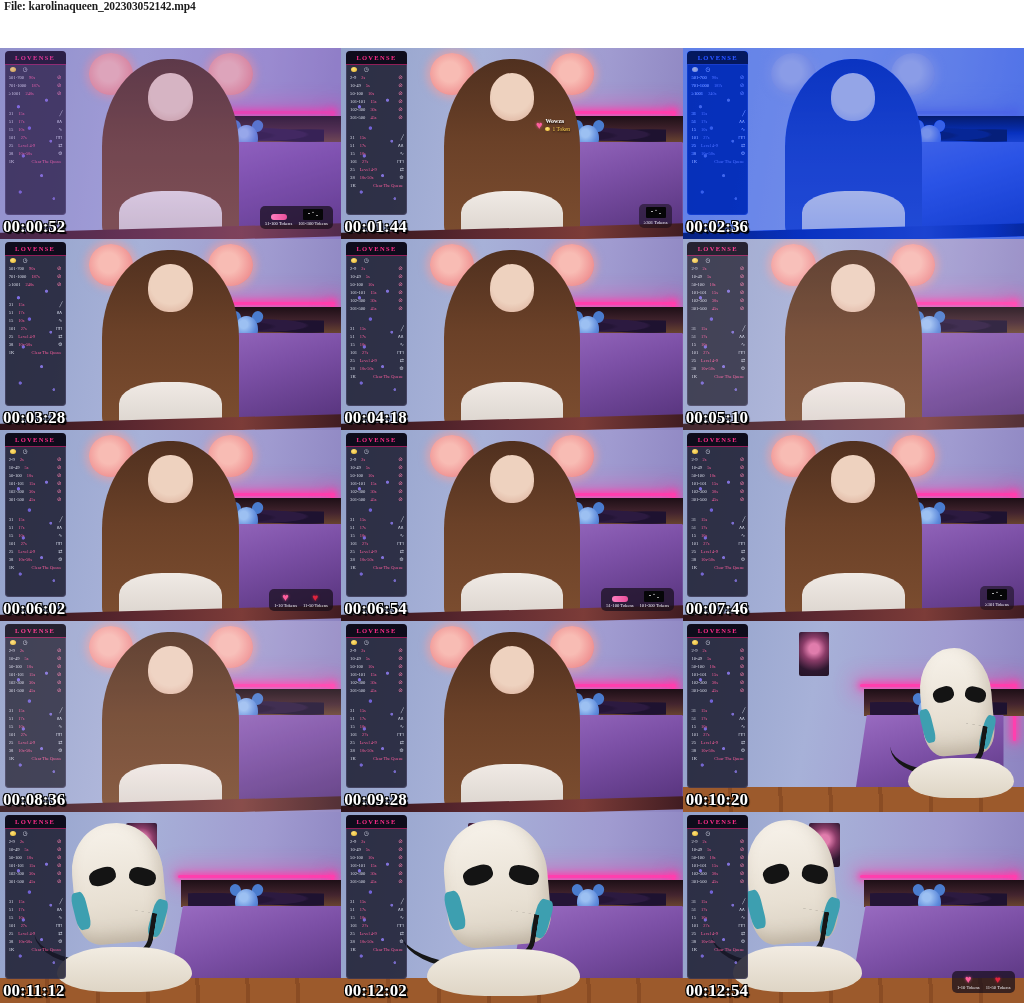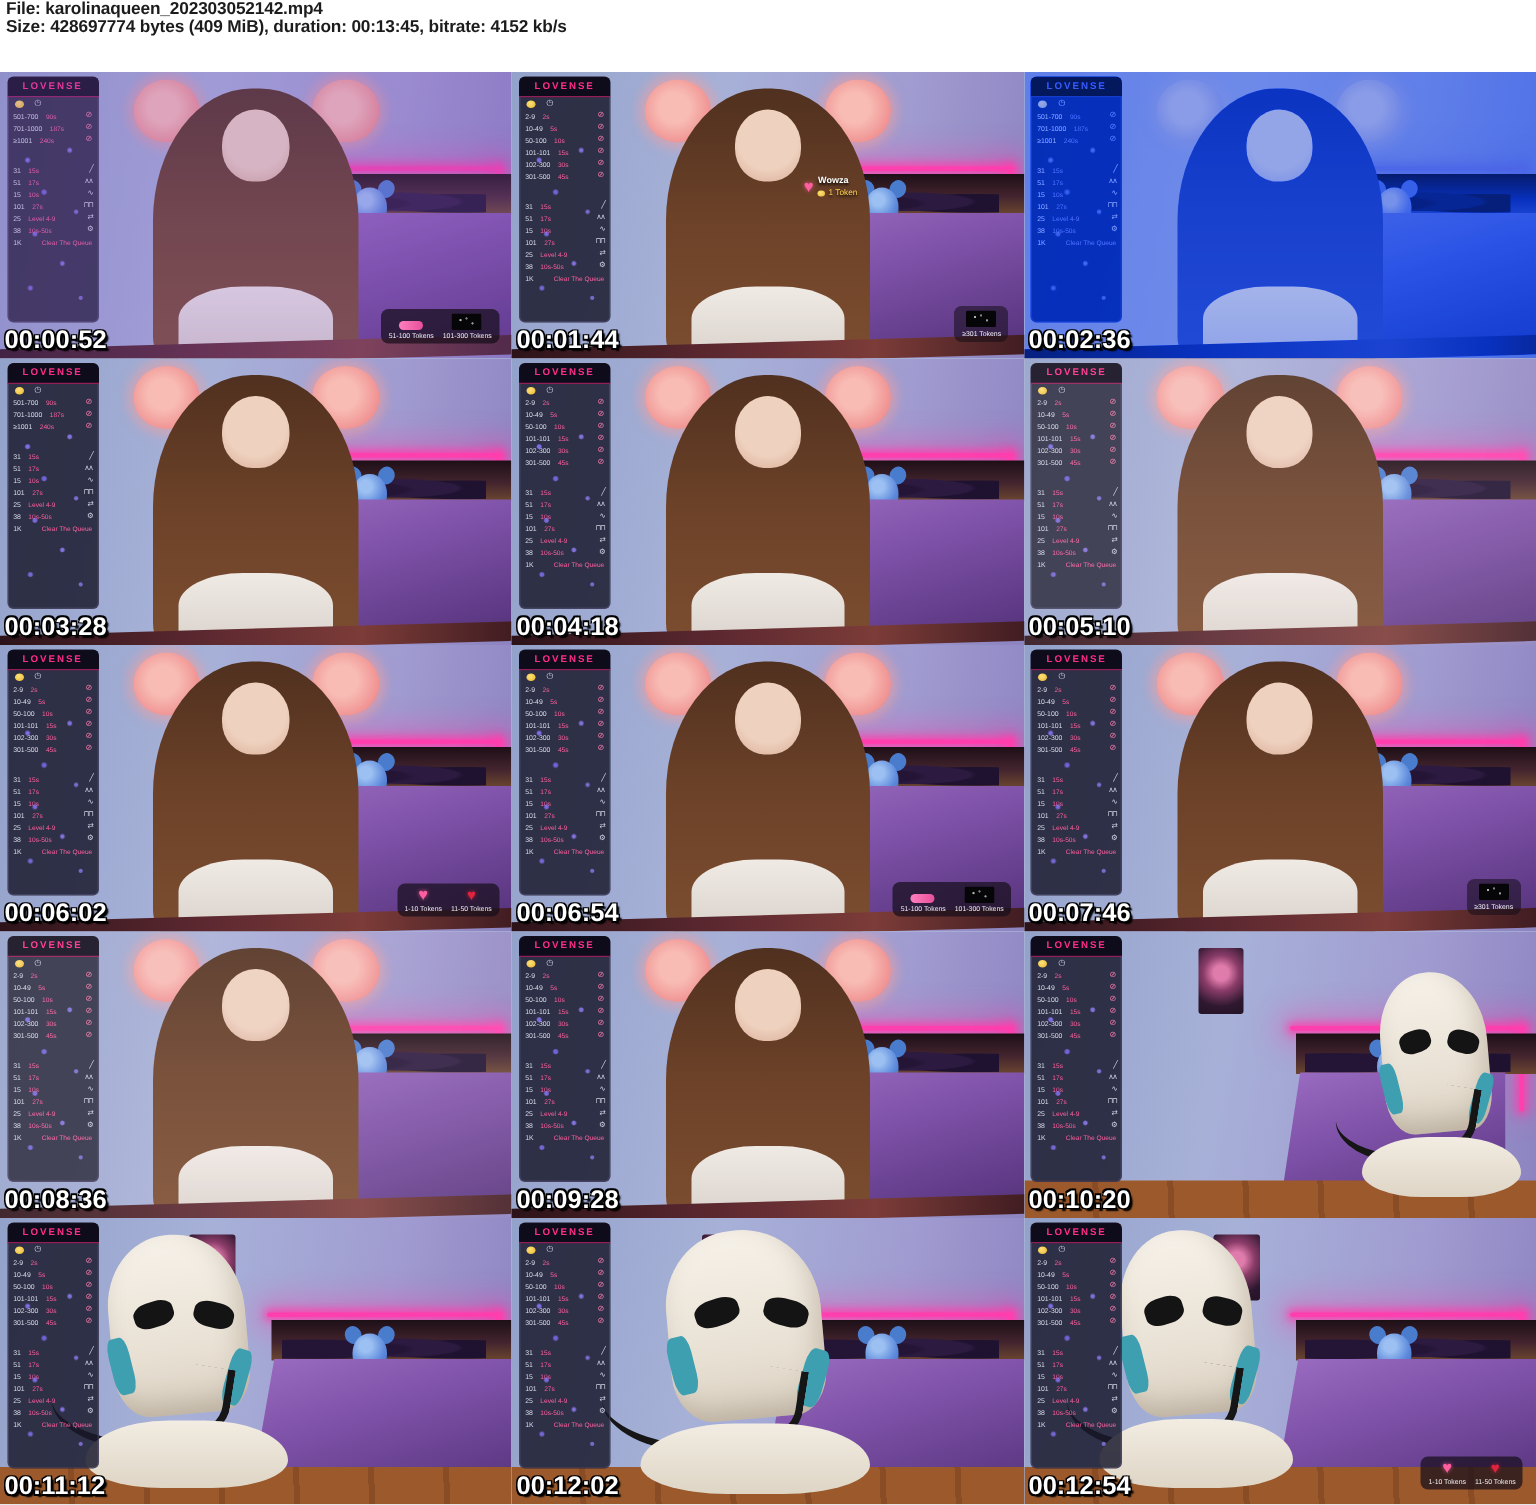--- a/index.html
+++ b/index.html
@@ -1,17 +1,17 @@
 <!DOCTYPE html>
 <html><head>
 <meta charset="utf-8">
 <style>
   html,body{margin:0;padding:0;background:#fff;}
   #sheet{width:1024px;height:1003px;position:relative;overflow:hidden;
-         font-family:Liberation Sans, sans-serif;background:#fff;}
+         font-family:Liberation Serif, serif;background:#fff;}
   
   #hdr{position:absolute;top:0;left:0;width:1024px;height:48px;background:#fff;padding:1px 0 0 4px;box-sizing:border-box;}
   .hline{font-size:11.5px;font-weight:bold;color:#1c1c1c;line-height:11.7px;white-space:nowrap;letter-spacing:-0.1px;}
   
   #grid{position:absolute;top:48px;left:0;width:1024px;height:955px;display:grid;
         grid-template-columns:repeat(3,341.333px);grid-auto-rows:191px;}
   .cell{position:relative;overflow:hidden;background:#9aa8cf;}
   .scene{position:absolute;inset:0;
          background:linear-gradient(100deg,#93a2ca 0%,#a7b1d8 38%,#a09bd0 72%,#8c83c0 100%);}
   
@@ -121,21 +121,20 @@
   .wowza .wa{display:flex;align-items:center;gap:2px;}
   .wowza .wa .dot-coin{width:5px;height:4.5px;}
   .wowza .wv{font-size:5.5px;color:#ffd34f;text-shadow:0 1px 2px #000;}
 </style>
 </head>
 <body>
 
 <div id="sheet">
   <div id="hdr">
     <div class="hline">File: karolinaqueen_202303052142.mp4</div>
-    <div class="hline">Size: 428697774 bytes (409 MiB), duration: 00:13:45, bitrate: 4152 kb/s</div>
   </div>
   <div id="grid">
       <div class="cell tint-purple">
         <div class="scene">
           <div class="neon"></div>
           <div class="neonv"></div>
           <div class="headboard"></div>
           <div class="pillows"></div>
           <div class="stitch">
             <span class="sear1"></span>

